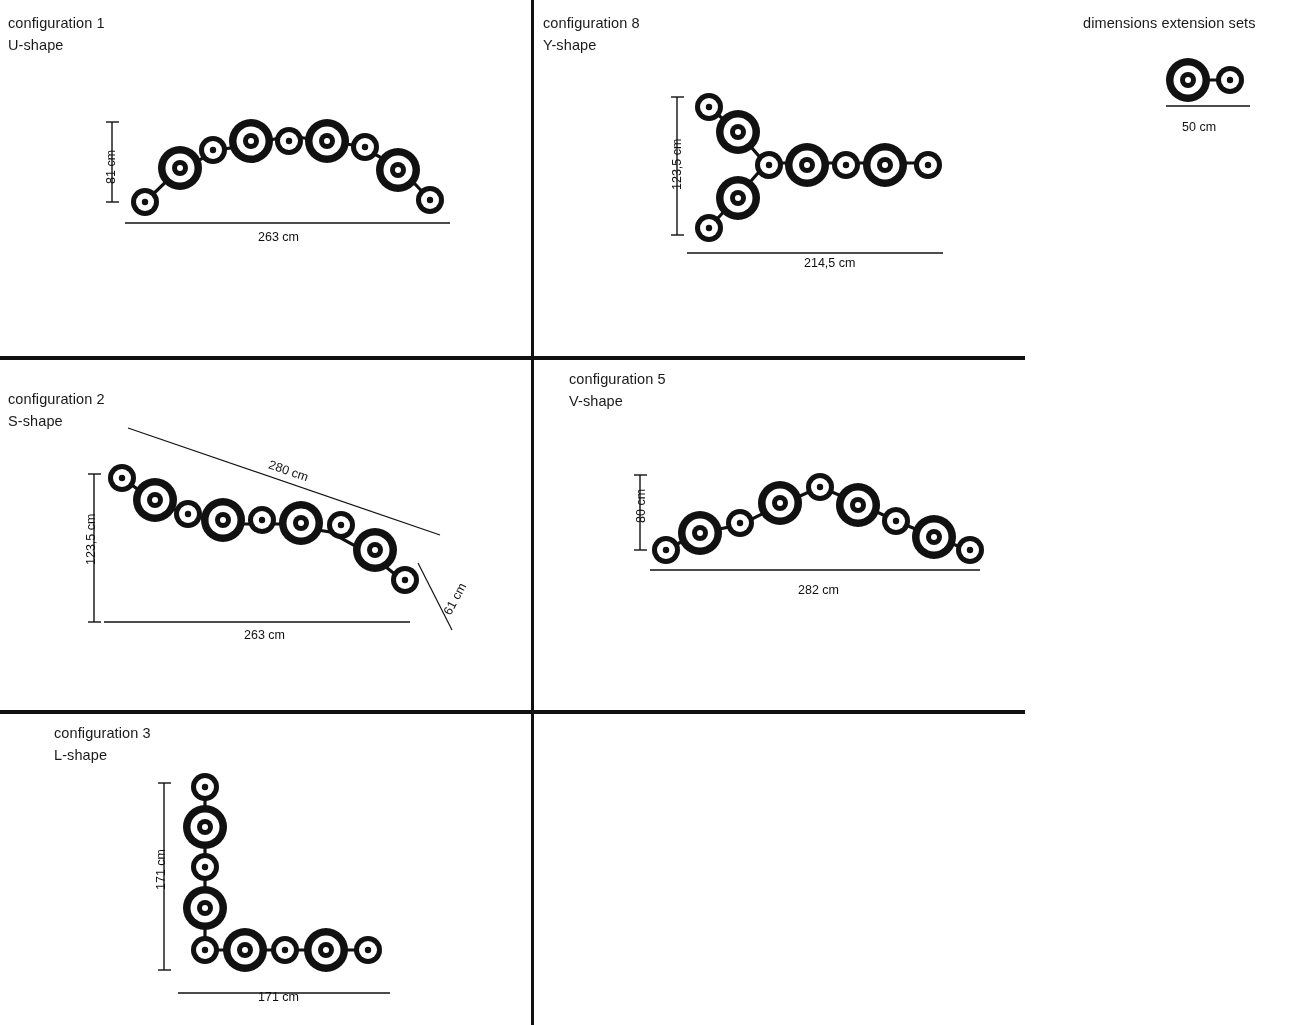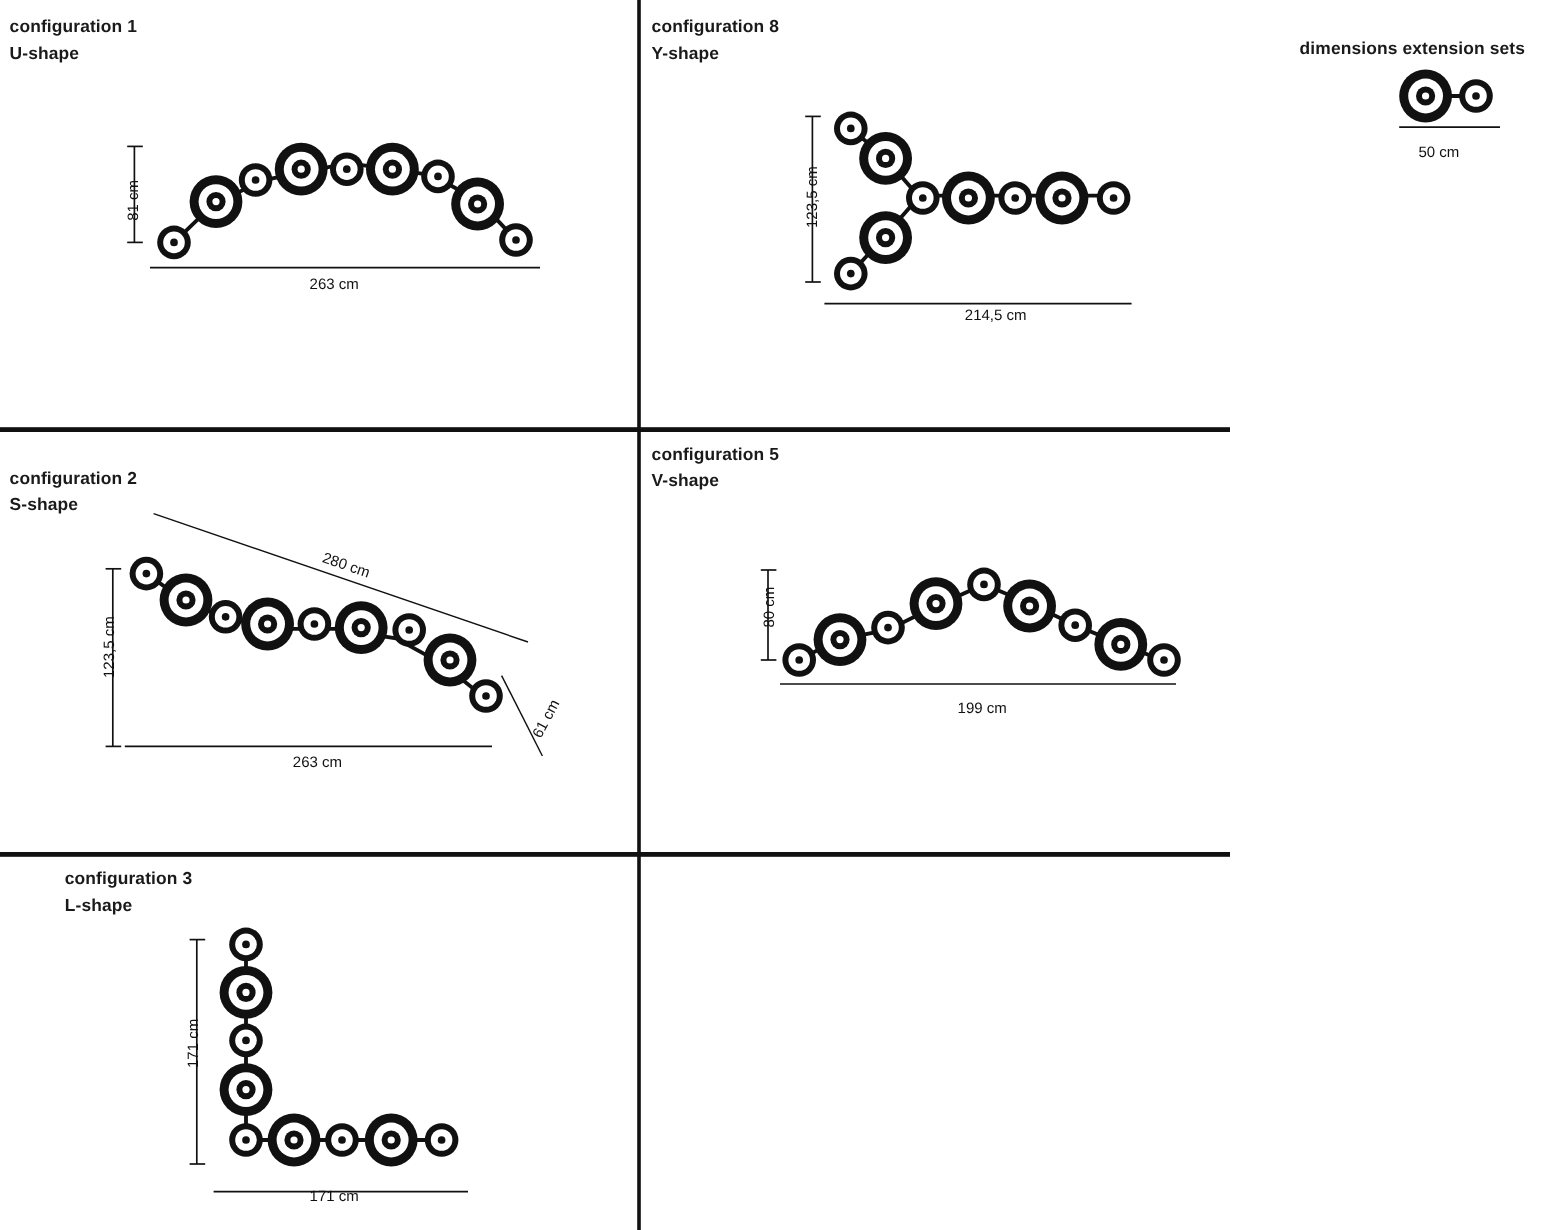--- a/index.html
+++ b/index.html
@@ -4,21 +4,21 @@
 <style>
   html,body{margin:0;padding:0;background:#ffffff;}
   body{width:1300px;height:1025px;position:relative;font-family:"Liberation Sans",sans-serif;color:#1a1a1a;overflow:hidden;}
   .sheet{position:absolute;inset:0;}
 
   
   .rule-h{position:absolute;background:#111111;}
   .rule-v{position:absolute;background:#111111;}
 
   
-  .panel-title{position:absolute;font-size:14.5px;font-weight:bold;line-height:1.55;letter-spacing:.1px;}
+  .panel-title{position:absolute;font-size:14.5px;font-weight:normal;line-height:1.55;letter-spacing:.1px;}
   .panel-title .l1{display:block;}
   .panel-title .l2{display:block;}
 
   
   .canvas{position:absolute;}
   .canvas svg{display:block;overflow:visible;}
 
   
   .dim{position:absolute;font-size:12.5px;font-weight:normal;color:#111;white-space:nowrap;}
   .dim.v{transform-origin:0 0;}
@@ -315,21 +315,21 @@
             <circle cx="263" cy="80" r="9" fill="#fff"></circle>
             <circle cx="263" cy="80" r="3.2" fill="#111"></circle>
         </g>
       </g>
     </svg>
   </div>
 
   <div class="dim v" style="left:670px;top:190px;transform:rotate(-90deg);">123,5 cm</div>
   <div class="dim" style="left:804px;top:256px;">214,5 cm</div>
 
-  <div class="panel-title" style="left:543px;top:368px;">
+  <div class="panel-title" style="left:569px;top:368px;">
     <span class="l1">configuration 5</span>
     <span class="l2">V-shape</span>
   </div>
 
   <div class="canvas" style="left:630px;top:465px;width:370px;height:120px;">
     <svg width="370" height="120" viewBox="0 0 370 120">
       <g>
         <line x1="10" y1="10" x2="10" y2="85" stroke="#111" stroke-width="1.4"></line>
         <line x1="4" y1="10" x2="17" y2="10" stroke="#111" stroke-width="1.4"></line>
         <line x1="4" y1="85" x2="17" y2="85" stroke="#111" stroke-width="1.4"></line>
@@ -384,23 +384,23 @@
         <g>
           <circle cx="340" cy="85" r="14" fill="#111"></circle>
             <circle cx="340" cy="85" r="9" fill="#fff"></circle>
             <circle cx="340" cy="85" r="3.2" fill="#111"></circle>
         </g>
       </g>
     </svg>
   </div>
 
   <div class="dim v" style="left:634px;top:523px;transform:rotate(-90deg);">80 cm</div>
-  <div class="dim" style="left:798px;top:583px;">199 cm</div>
-
-  <div class="panel-title" style="left:1083px;top:12px;margin-top:18px;">
+  <div class="dim" style="left:798px;top:583px;">282 cm</div>
+
+  <div class="panel-title" style="left:1083px;top:12px;">
     <span class="l1">dimensions extension sets</span>
   </div>
 
   <div class="canvas" style="left:1160px;top:58px;width:110px;height:60px;">
     <svg width="110" height="60" viewBox="0 0 110 60">
       <g fill="none">
         <path d="M28 22 L74 22" stroke="#111" stroke-width="3.2" fill="none"></path>
         <g>
           <circle cx="28" cy="22" r="22" fill="#111"></circle>
             <circle cx="28" cy="22" r="14.5" fill="#fff"></circle>

